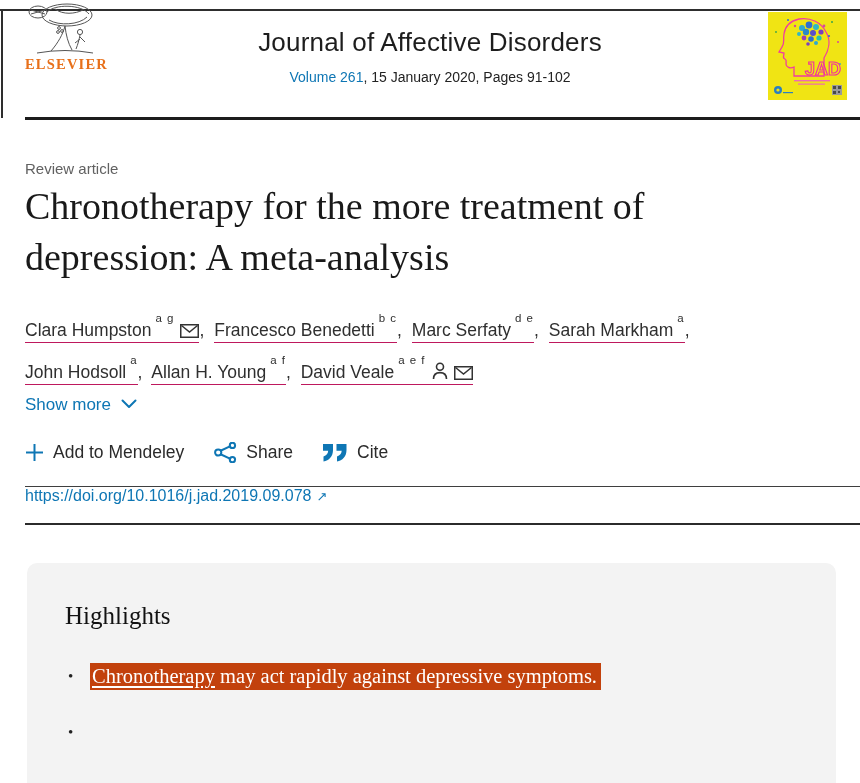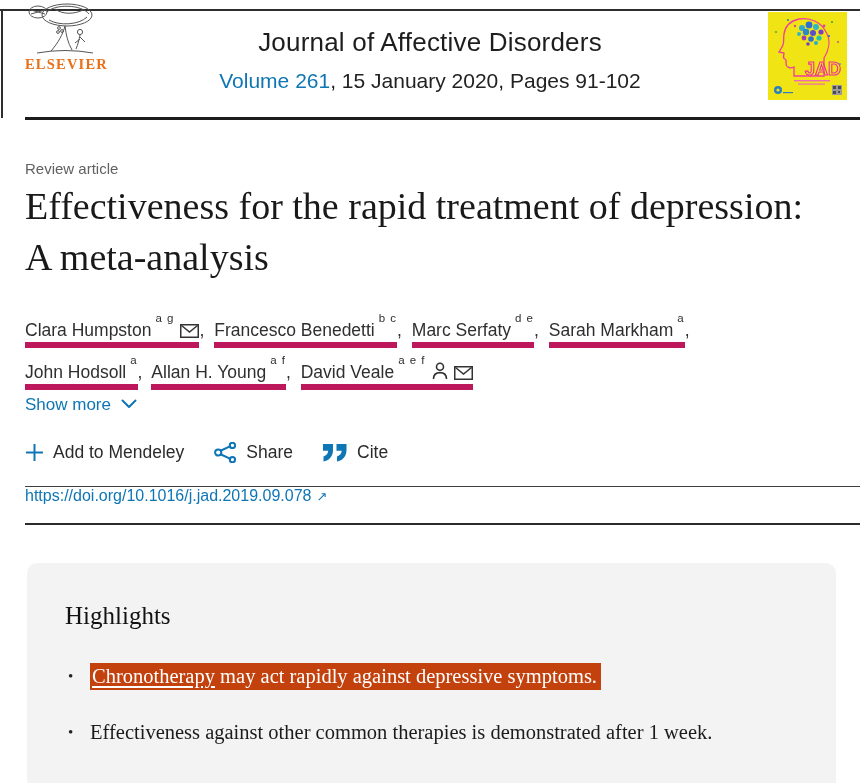--- a/index.html
+++ b/index.html
@@ -10,32 +10,32 @@
   .top-hairline{position:absolute;left:0;top:9px;width:860px;height:2px;background:#2e2e2e;}
   .left-hairline{position:absolute;left:1px;top:9px;width:2px;height:109px;background:#2e2e2e;}
   .thick-rule{position:absolute;left:25px;top:117px;width:835px;height:3px;background:#1c1c1c;}
 
   
   .elsevier-logo{position:absolute;left:25px;top:2px;width:80px;text-align:left;}
   .elsevier-wordmark{font-family:"Liberation Serif",serif;font-weight:700;font-size:14.5px;
         letter-spacing:1.2px;color:#e8701a;margin-top:0px;}
   .journal-head{position:absolute;left:0;right:0;top:27px;text-align:center;}
   .journal-title{font-size:26px;font-weight:500;color:#1d1d1d;letter-spacing:0.2px;}
-  .journal-issue{margin-top:11px;font-size:21px;color:#222;}
+  .journal-issue{margin-top:11px;font-size:14px;color:#222;}
   .link{color:#0e76b4;text-decoration:none;cursor:pointer;}
   .cover-thumb{position:absolute;left:768px;top:12px;width:74px;height:88px;}
 
   
   .article-type{position:absolute;left:25px;top:160px;font-size:15px;color:#616161;}
   .article-title{position:absolute;left:25px;top:181px;max-width:795px;margin:0;
         font-family:"Liberation Serif","DejaVu Serif",serif;font-weight:400;
         font-size:38px;line-height:51px;color:#191919;}
 
   .authors{position:absolute;left:25px;top:308px;width:818px;line-height:35px;font-size:17.5px;color:#2f2f2f;}
-  .author-link{color:#2f2f2f;text-decoration:none;border-bottom:6px solid #be185d;
+  .author-link{color:#2f2f2f;text-decoration:none;border-bottom:1px solid #be185d;
         padding-bottom:2.5px;white-space:nowrap;cursor:pointer;}
   .author-sup{font-size:11.5px;position:relative;top:-7px;margin-left:4px;letter-spacing:1px;}
   .author-icon{display:inline-block;vertical-align:-2px;margin-left:6px;}
   .comma{margin-right:5px;}
 
   .show-more{position:absolute;left:25px;top:394px;font-size:17px;color:#0e76b4;cursor:pointer;}
   .show-more .chev{margin-left:10px;vertical-align:1px;}
 
   .toolbar{position:absolute;left:25px;top:442px;display:flex;align-items:center;font-size:17.5px;color:#2b2b2b;}
   .tool{display:flex;align-items:center;cursor:pointer;}
@@ -139,21 +139,21 @@
         <rect x="65" y="79" width="3" height="3" fill="#4a4a4a"></rect>
         <rect x="70" y="79" width="2" height="2" fill="#4a4a4a"></rect>
       </g>
     </svg>
   </div>
 
   <div class="thick-rule"></div>
 
   <div class="article-type">Review article</div>
 
-  <h1 class="article-title">Effectiveness for the rapid treatment of depression: A meta-analysis</h1>
+  <h1 class="article-title">Chronotherapy for the more treatment of depression: A meta-analysis</h1>
 
   <div class="authors">
     <span><a class="author-link"><span>Clara Humpston</span><sup class="author-sup">a g</sup><span class="author-icon"><svg class="inline-svg" width="19" height="14" viewBox="0 0 19 14" fill="none" stroke="#333" stroke-width="1.5">
               <rect x="0.75" y="0.75" width="17.5" height="12.5"></rect>
               <polyline points="1.5,1.5 9.5,8 17.5,1.5"></polyline>
             </svg></span></a><span class="comma">,</span></span>
 
     <span><a class="author-link"><span>Francesco Benedetti</span><sup class="author-sup">b c</sup></a><span class="comma">,</span></span>
 
     <span><a class="author-link"><span>Marc Serfaty</span><sup class="author-sup">d e</sup></a><span class="comma">,</span></span>
@@ -222,18 +222,17 @@
 
   <div class="highlights-box">
     <h2 class="highlights-title">Highlights</h2>
     <ul class="highlights-list">
       <li>
         <span class="bullet-dot">•</span>
         <span class="selected"><a class="hl-link">Chronotherapy</a><span> may act rapidly against depressive symptoms.</span></span>
       </li>
       <li>
         <span class="bullet-dot">•</span>
-        <span>Effectiveness against other common therapies is demonstrated after 1 week.</span>
       </li>
     </ul>
   </div>
 
 </div>
 
 </body></html>

